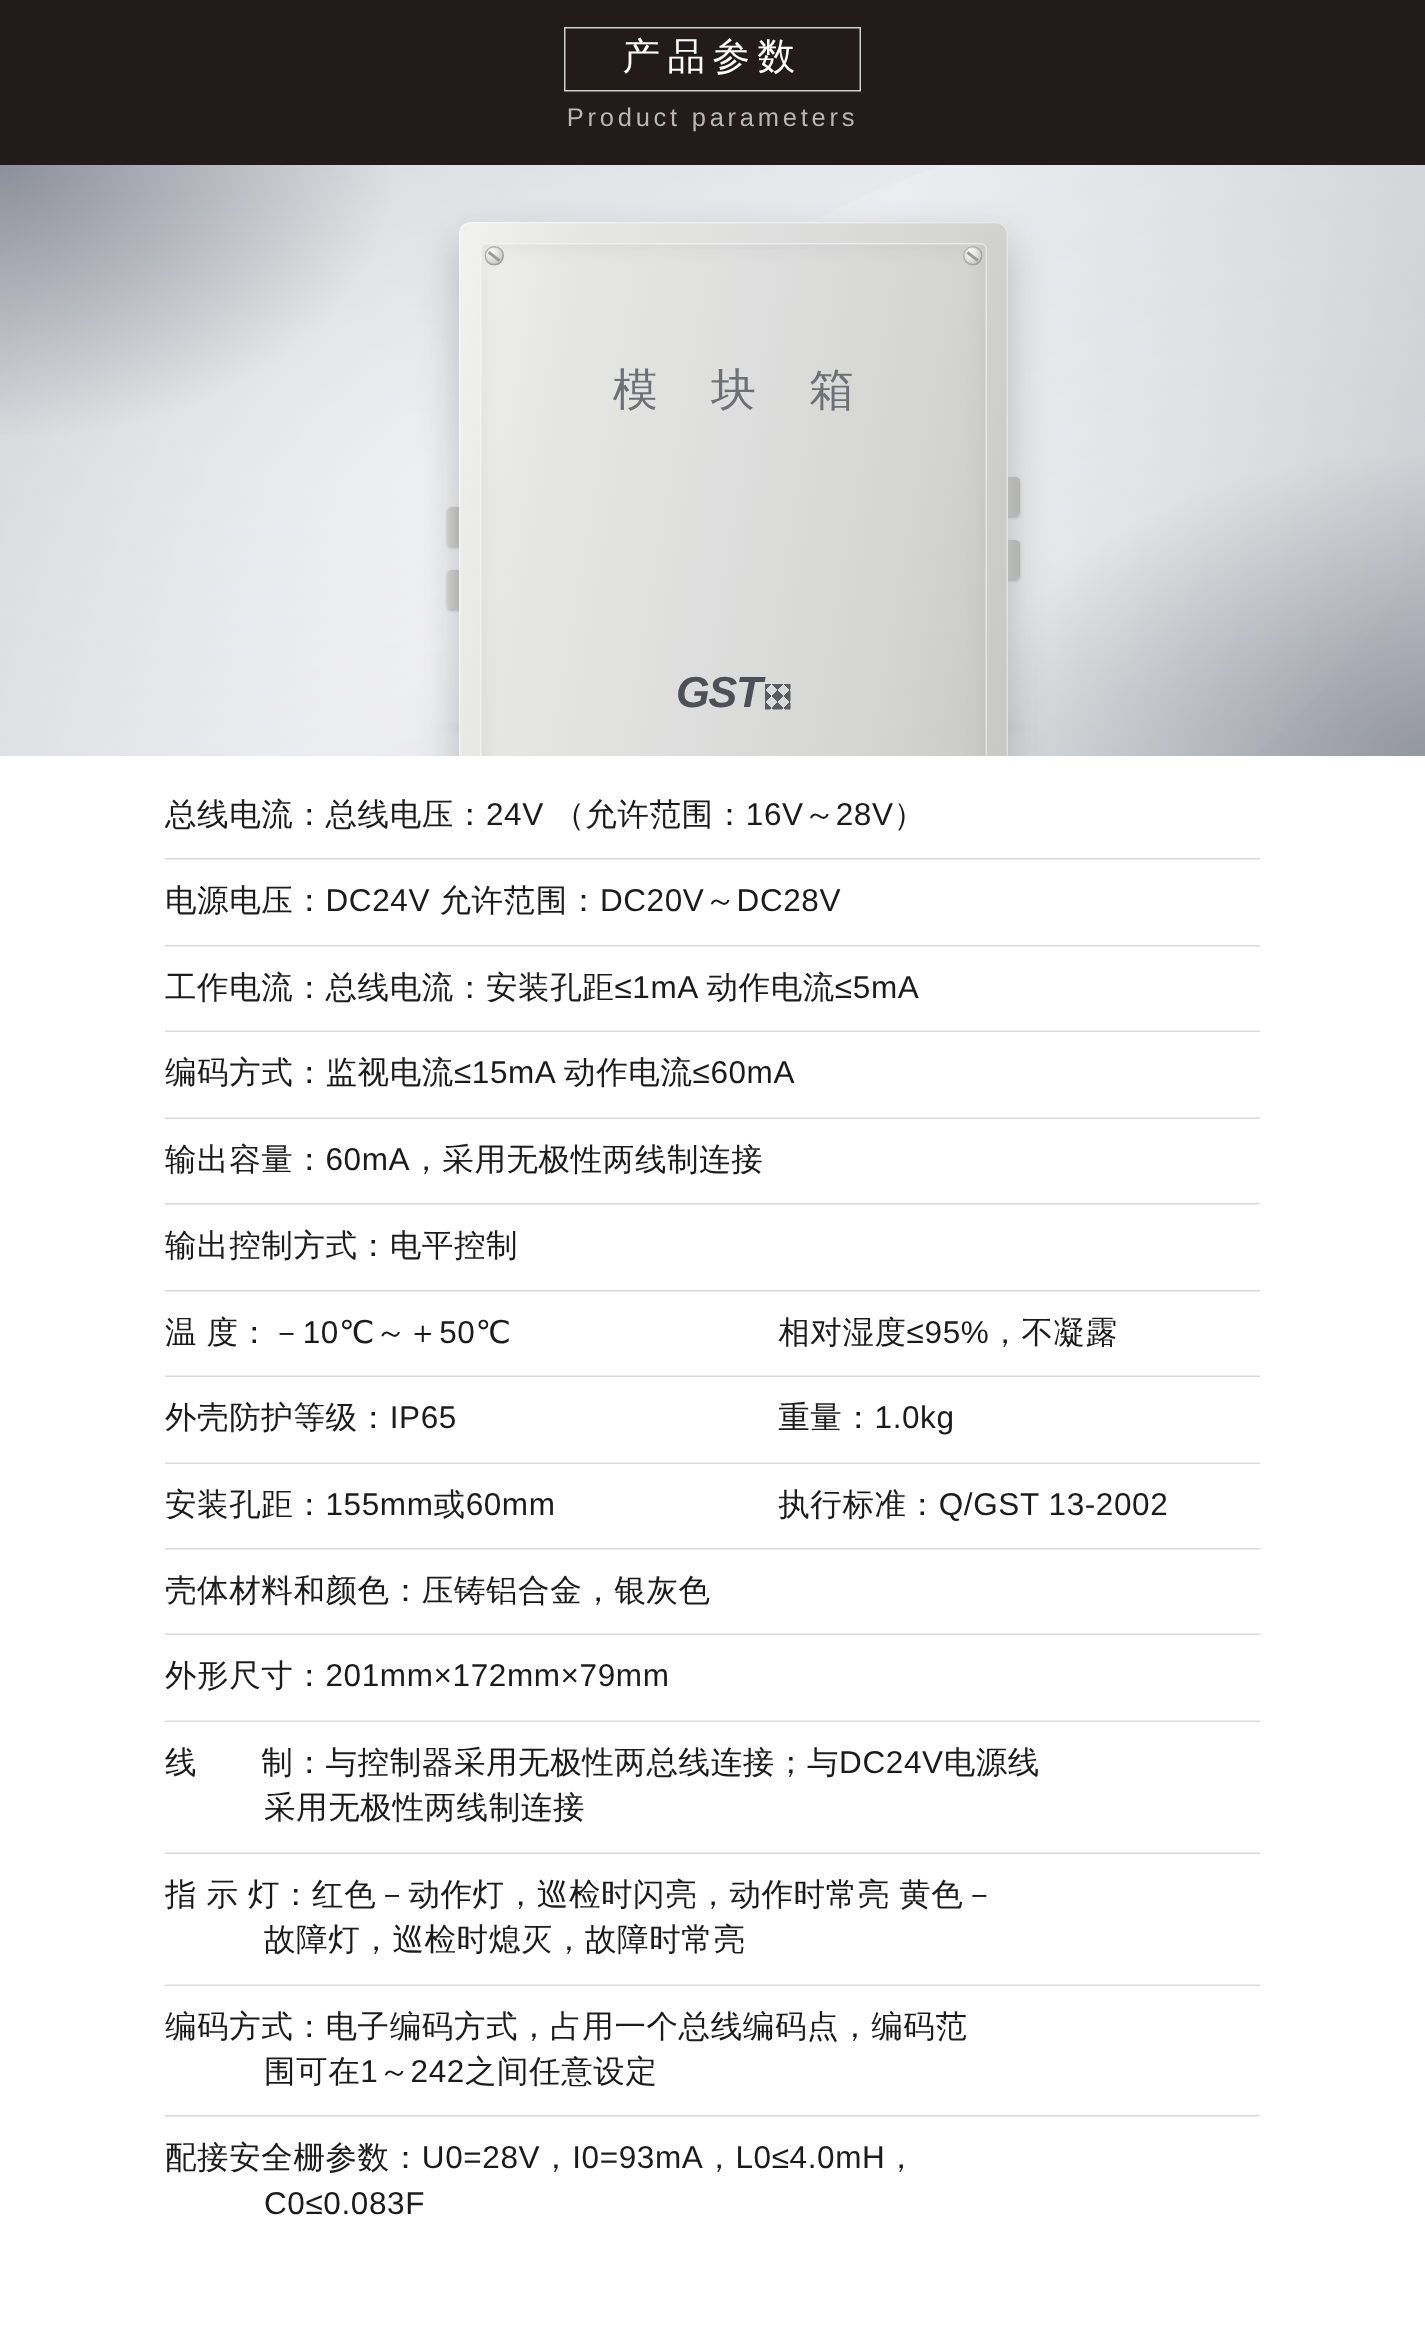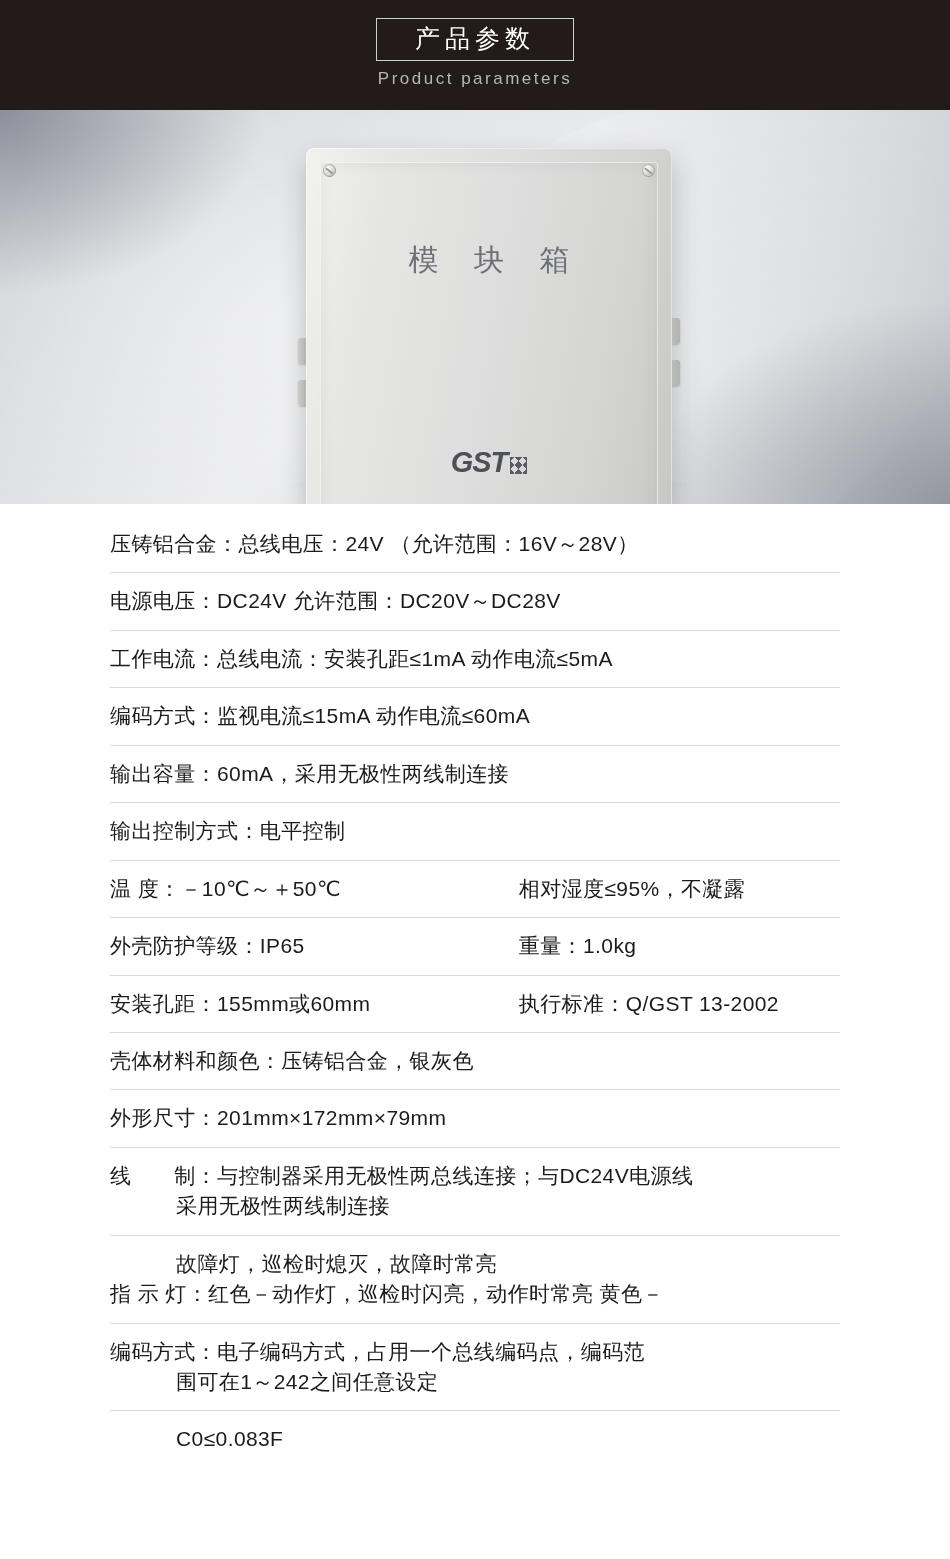--- a/index.html
+++ b/index.html
@@ -307,21 +307,21 @@
         <div class="gland g1"></div>
         <div class="gland g2"></div>
         <div class="gland g3"></div>
       </div>
     </div>
   </div>
 
   <div class="specs">
 
     <div class="spec-row">
-      <div class="spec-line">压铸铝合金：总线电压：24V （允许范围：16V～28V）</div>
+      <div class="spec-line">总线电流：总线电压：24V （允许范围：16V～28V）</div>
     </div>
 
     <div class="spec-row">
       <div class="spec-line">电源电压：DC24V 允许范围：DC20V～DC28V</div>
     </div>
 
     <div class="spec-row">
       <div class="spec-line">工作电流：总线电流：安装孔距≤1mA 动作电流≤5mA</div>
     </div>
 
@@ -368,32 +368,33 @@
 
     <div class="spec-row">
       <div>
         <div class="spec-line">线　　制：与控制器采用无极性两总线连接；与DC24V电源线</div>
         <div class="spec-line wrap-indent">采用无极性两线制连接</div>
       </div>
     </div>
 
     <div class="spec-row">
       <div>
+        <div class="spec-line">指 示 灯：红色－动作灯，巡检时闪亮，动作时常亮 黄色－</div>
         <div class="spec-line wrap-indent">故障灯，巡检时熄灭，故障时常亮</div>
-        <div class="spec-line">指 示 灯：红色－动作灯，巡检时闪亮，动作时常亮 黄色－</div>
       </div>
     </div>
 
     <div class="spec-row">
       <div>
         <div class="spec-line">编码方式：电子编码方式，占用一个总线编码点，编码范</div>
         <div class="spec-line wrap-indent">围可在1～242之间任意设定</div>
       </div>
     </div>
 
     <div class="spec-row">
       <div>
+        <div class="spec-line">配接安全栅参数：U0=28V，I0=93mA，L0≤4.0mH，</div>
         <div class="spec-line wrap-indent">C0≤0.083F</div>
       </div>
     </div>
 
   </div>
 </div>
 
 </body></html>

